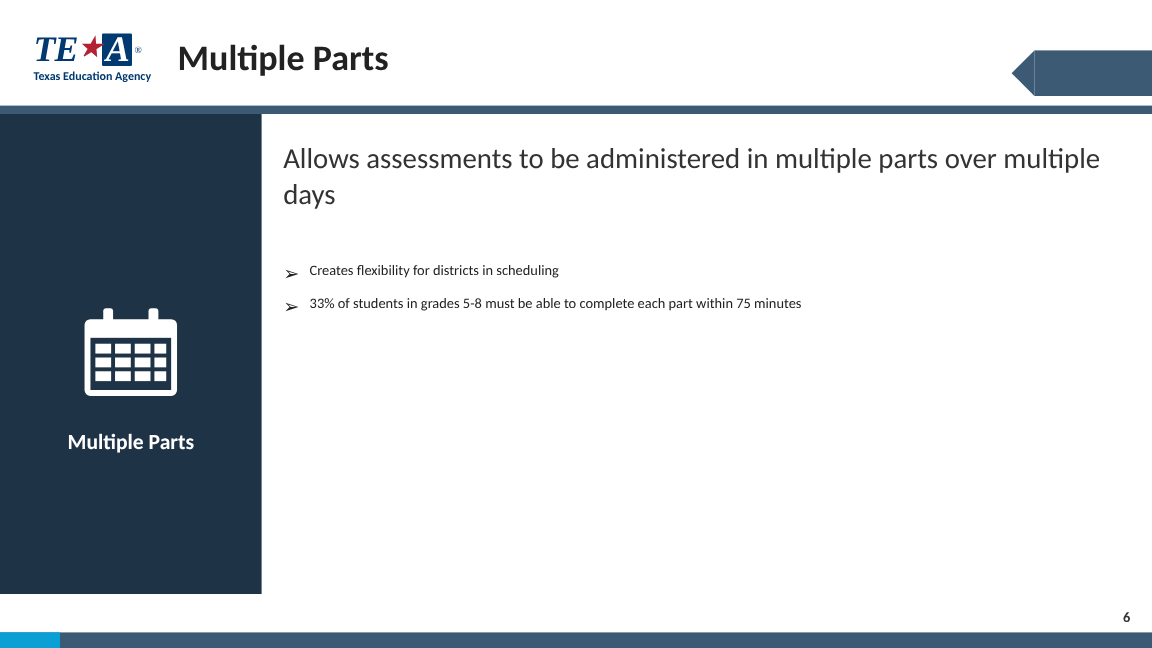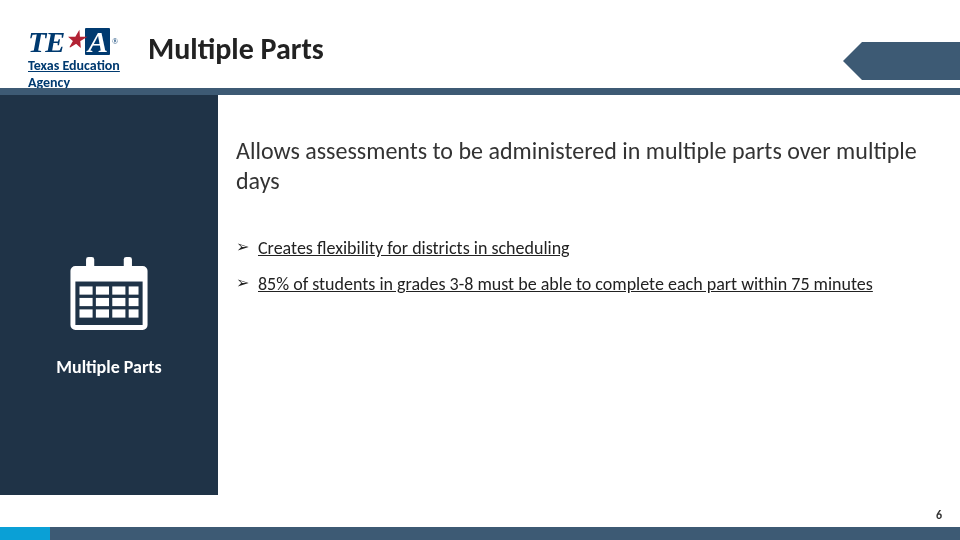--- a/index.html
+++ b/index.html
@@ -6,39 +6,39 @@
   html, body { width: 960px; height: 540px; font-family: "Segoe UI", Calibri, Arial, sans-serif; background: #fff; overflow: hidden; }
 
   .slide { position: relative; width: 960px; height: 540px; }
 
   
   .header { position: absolute; top: 0; left: 0; right: 0; height: 92px; }
   .logo { position: absolute; left: 28px; top: 28px; width: 108px; }
   .logo-top { font-family: Georgia, "Times New Roman", serif; font-weight: 800; font-style: italic; font-size: 30px; letter-spacing: -1px; color: #003a70; line-height: 0.9; display: flex; align-items: center; }
   .logo-star { display:inline-block; transform: translateY(-2px); font-size:22px; color:#b22234; margin:0 1px; }
   .logo-reg { font-size:8px; vertical-align: top; margin-left:2px; color:#003a70; font-style:normal; font-weight:400;}
-  .logo-sub { font-size: 14px; font-weight: 700; color:#003a70; margin-top:2px; letter-spacing:0;text-decoration:underline; }
+  .logo-sub { font-size: 10px; font-weight: 700; color:#003a70; margin-top:2px; letter-spacing:0; }
 
   .title { position:absolute; left:148px; top:30px; font-size:30px; font-weight:700; color:#222; }
 
   
   .bar { position:absolute; left:0; right:0; top:88px; height:7px; background:#3d5a74; }
   
   .arrow-right { position:absolute; right:0; top:42px; width:98px; height:38px; background:#3d5a74; }
   .arrow-right::before { content:""; position:absolute; left:-19px; top:0; width:0; height:0; border-top:19px solid transparent; border-bottom:19px solid transparent; border-right:19px solid #3d5a74; }
 
   
   .sidebar { position:absolute; left:0; top:95px; width:218px; height:400px; background:#1f3347; color:#fff; display:flex; flex-direction:column; align-items:center; justify-content:center; }
   .sidebar-icon { margin-top:40px; }
   .sidebar-label { margin-top:18px; font-size:18px; font-weight:700; text-align:center; }
 
   
-  .content { position:absolute; left:236px; top:136px; right:30px; }
+  .content { position:absolute; left:236px; top:118px; right:30px; }
   .subhead { font-size:24px; font-weight:400; color:#333; line-height:1.25; margin-bottom:40px; max-width:700px; }
-  .bullets { list-style:none; font-size:18px; color:#222;text-decoration:underline; }
+  .bullets { list-style:none; font-size:12px; color:#222; }
   .bullets li { position:relative; padding-left:22px; margin-bottom:12px; line-height:1.35; max-width:690px; }
   .bullets li::before { content:"➢"; position:absolute; left:0; top:0; color:#222; font-size:16px; }
 
   
   .footer-bar { position:absolute; left:0; right:0; bottom:0; height:13px; background:#3d5a74; }
   .accent { position:absolute; left:0; bottom:0; width:50px; height:13px; background:#0aa0d6; }
   .page-num { position:absolute; right:18px; bottom:18px; font-size:12px; font-weight:700; color:#333; }
 </style>
 </head>
 <body>
@@ -83,20 +83,20 @@
         <rect x="74" y="70" width="12" height="10" fill="#fff"></rect>
       </svg>
     </div>
     <div class="sidebar-label">Multiple Parts</div>
   </div>
 
   <div class="content">
     <div class="subhead">Allows assessments to be administered in multiple parts over multiple days</div>
     <ul class="bullets">
       <li>Creates flexibility for districts in scheduling</li>
-      <li>85% of students in grades 3-8 must be able to complete each part within 75 minutes</li>
+      <li>33% of students in grades 5-8 must be able to complete each part within 75 minutes</li>
     </ul>
   </div>
 
   <div class="page-num">6</div>
   <div class="footer-bar"></div>
   <div class="accent"></div>
 </div>
 
 </body></html>

